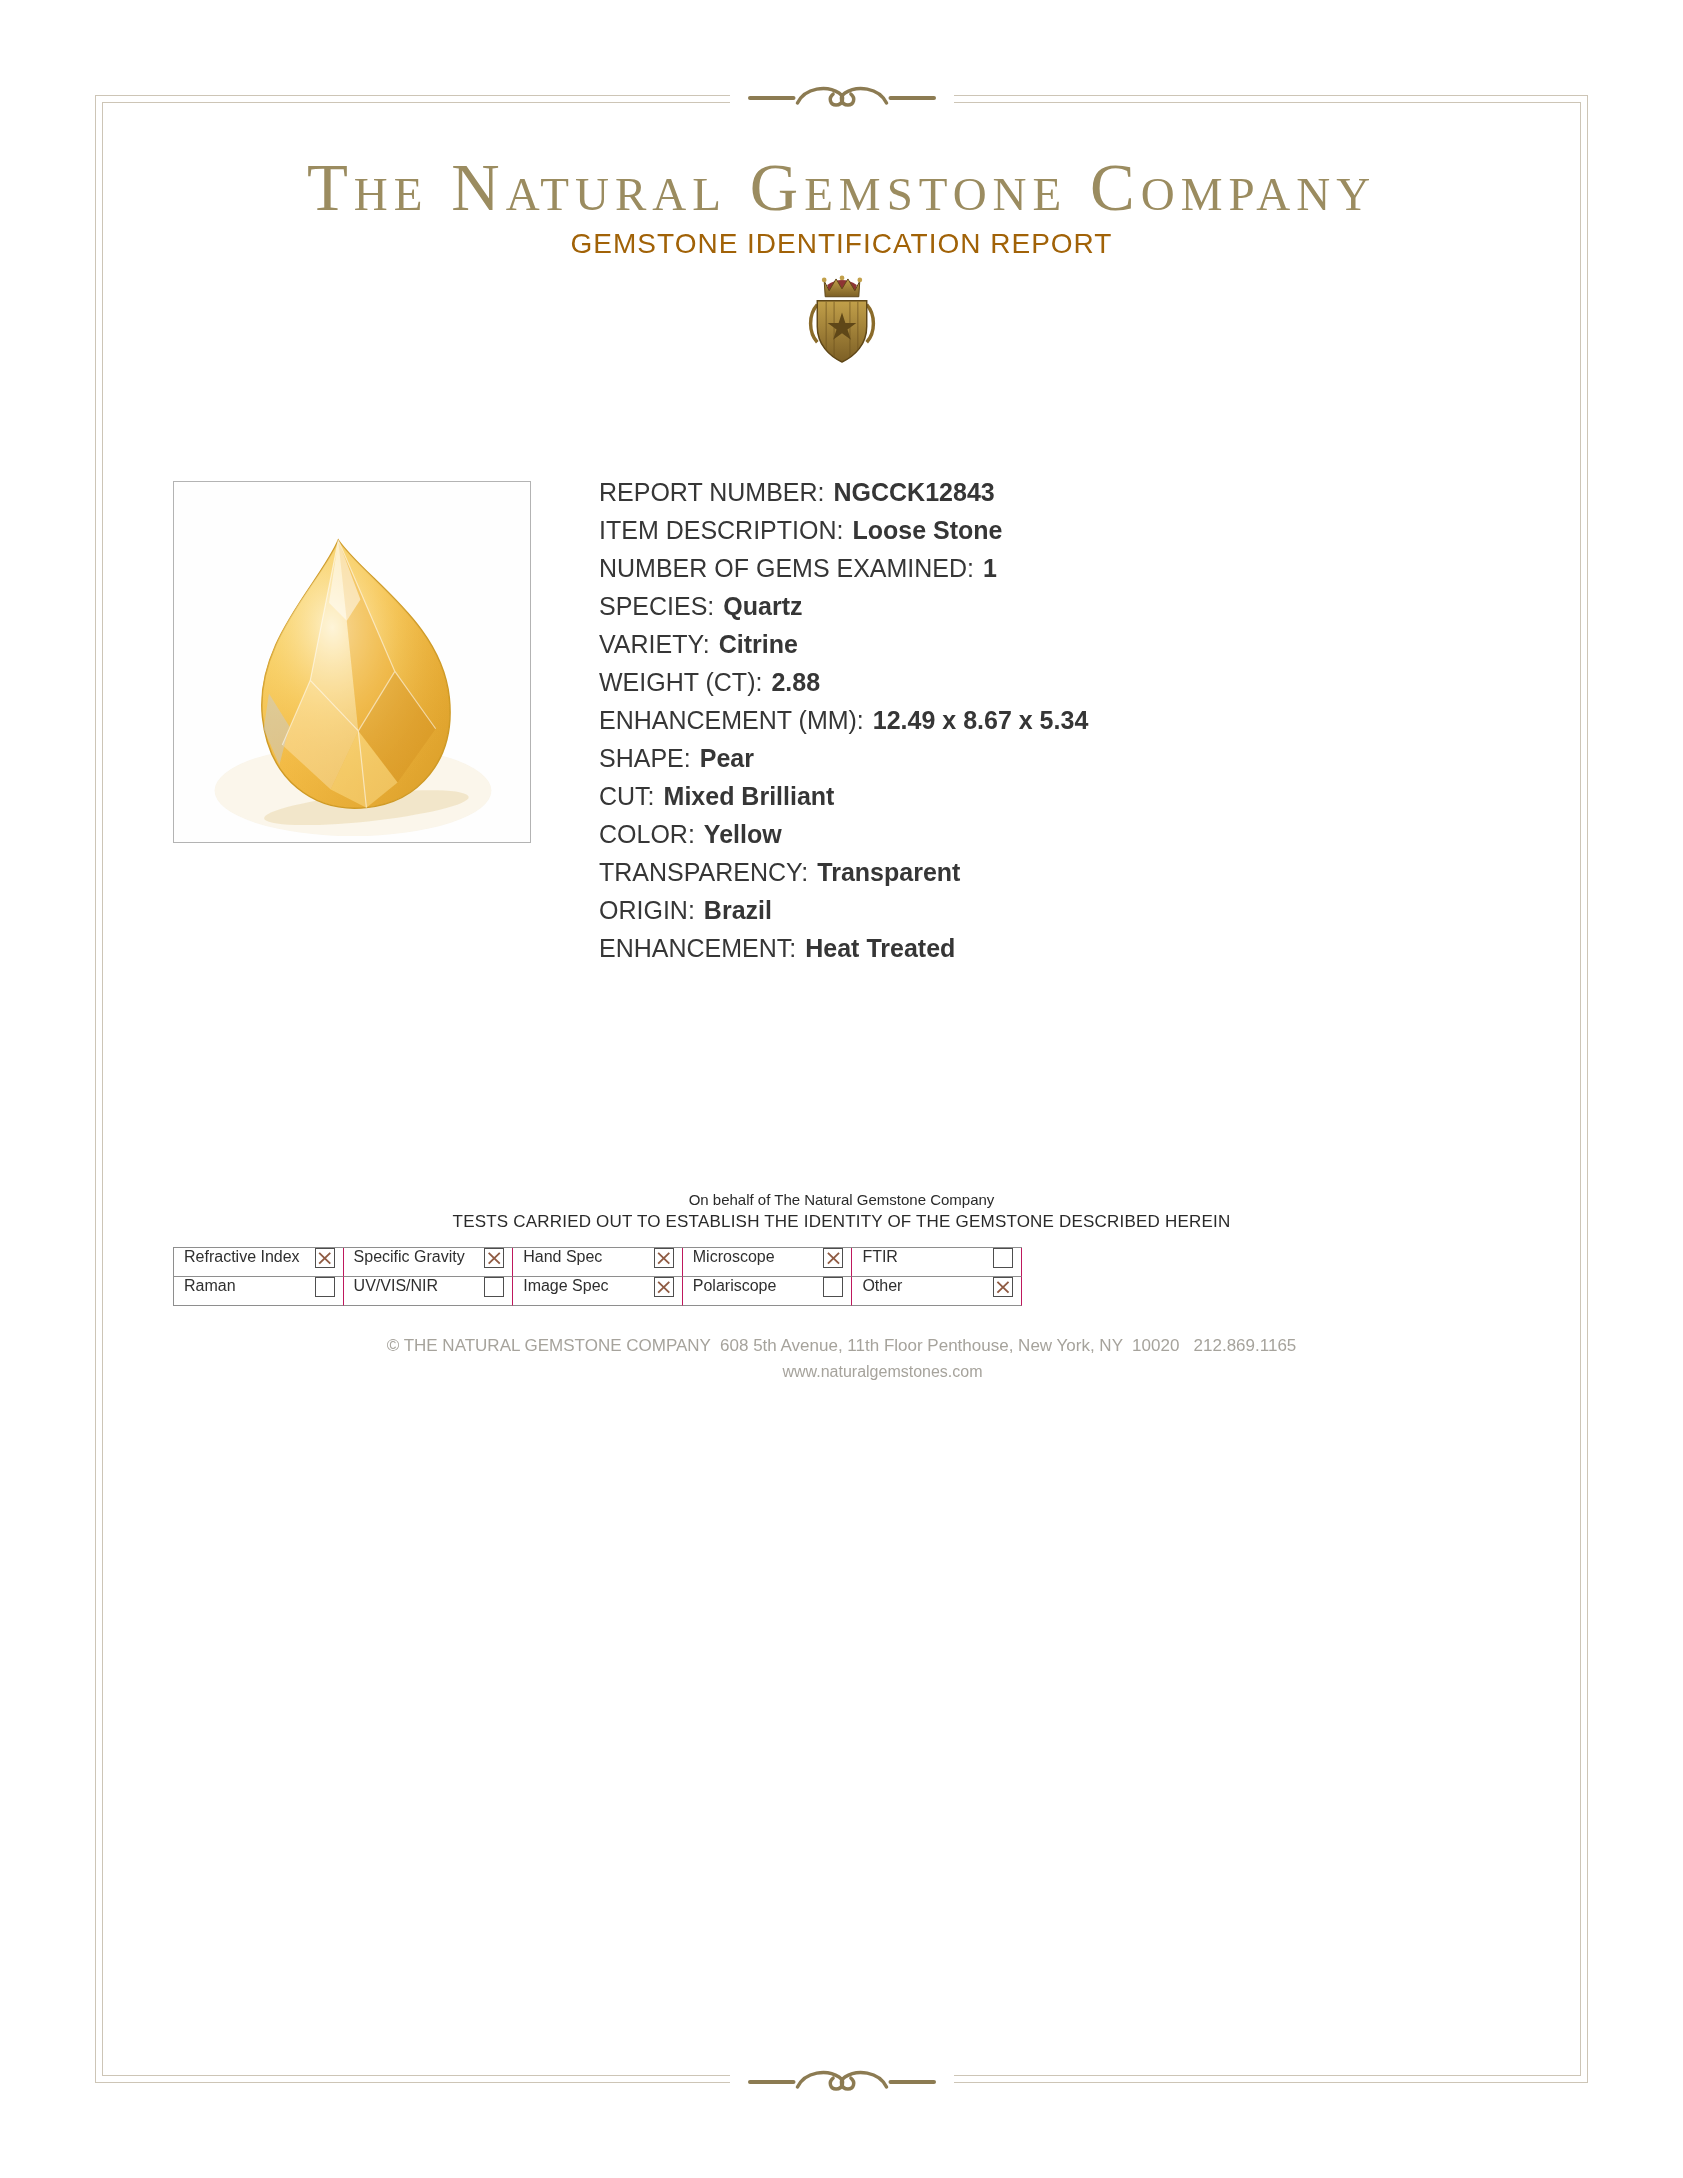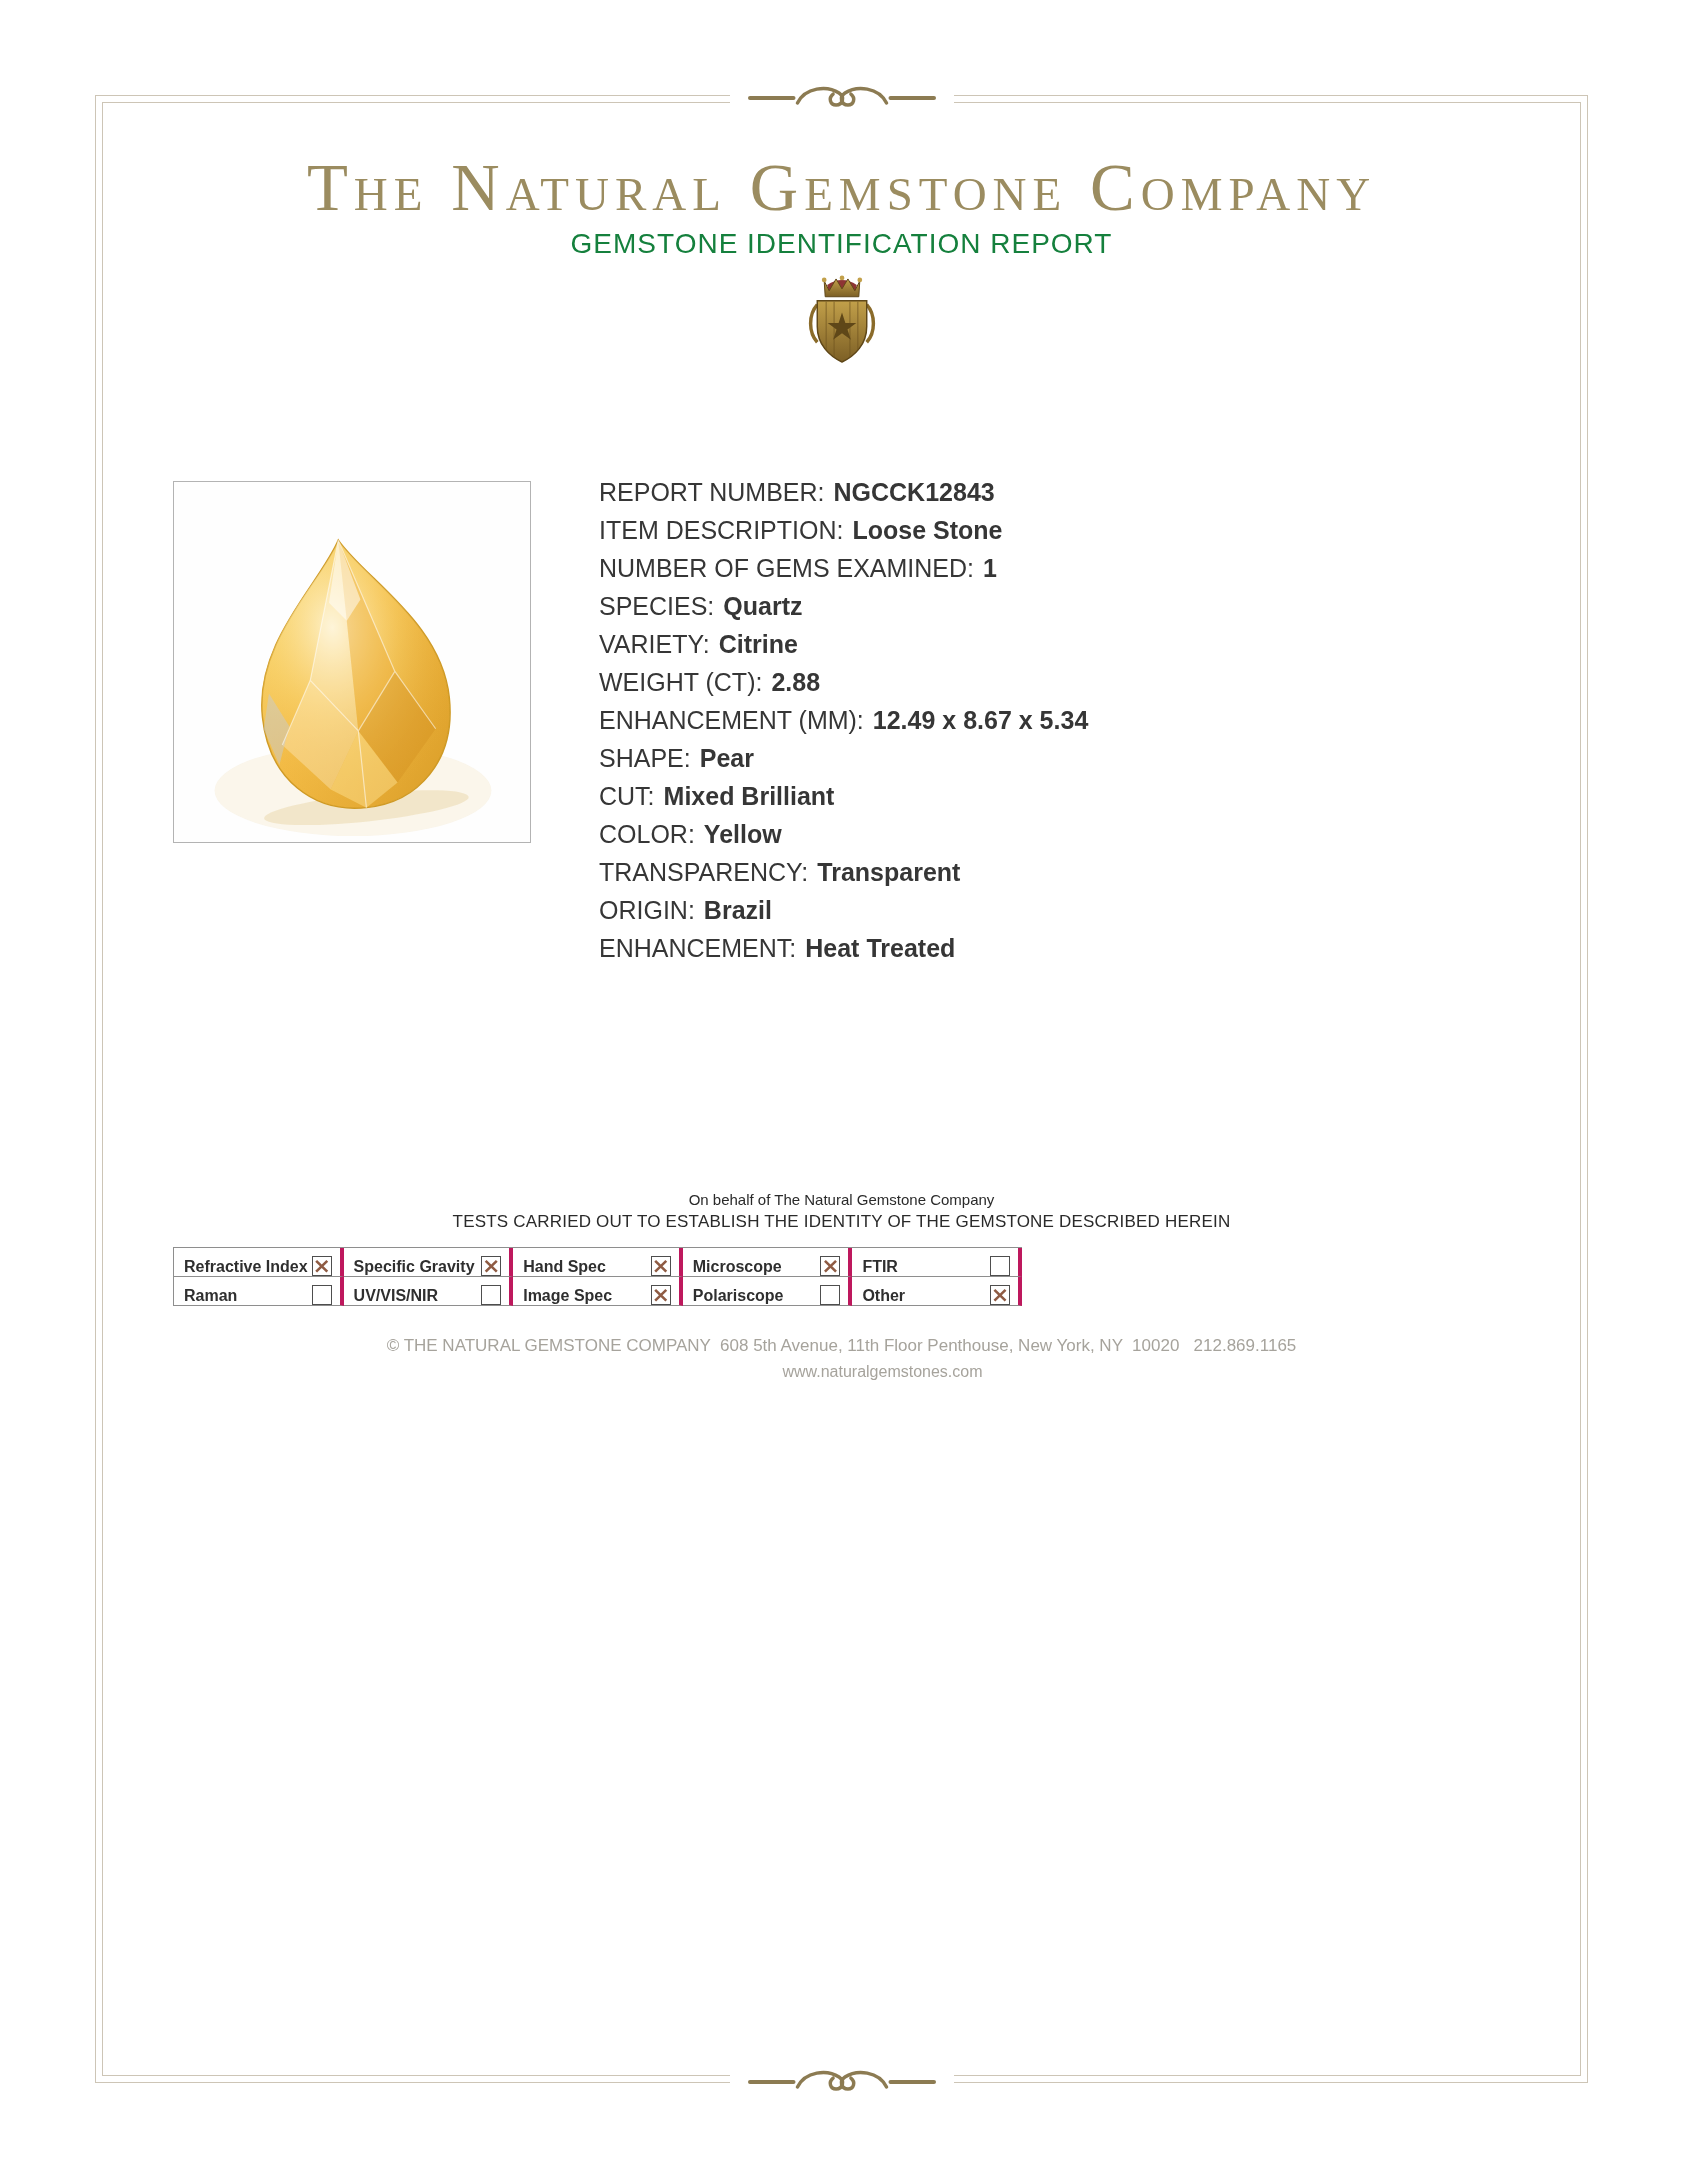--- a/index.html
+++ b/index.html
@@ -10,21 +10,21 @@
   .frame-inner{position:absolute;left:6px;top:6px;right:6px;bottom:6px;border:1px solid #cdc5b6;}
 
   .ornament{position:absolute;left:50%;transform:translateX(-50%);background:#ffffff;padding:0 18px;line-height:0;}
   .ornament-top{top:81px;}
   .ornament-bottom{top:2065px;}
 
   .company-name{position:absolute;top:154px;left:0;width:100%;text-align:center;
     font-family:"Liberation Serif",serif;font-variant:small-caps;font-size:67px;
     letter-spacing:6px;color:#9b8c60;line-height:1;}
   .report-title{position:absolute;top:228px;left:0;width:100%;text-align:center;
-    font-size:28px;letter-spacing:1px;color:#15803d;}
+    font-size:28px;letter-spacing:1px;color:#a16207;}
 
   .crest{position:absolute;top:271px;left:50%;transform:translateX(-50%);line-height:0;}
 
   .intro{position:absolute;top:378px;left:0;width:100%;text-align:center;
     font-size:18px;line-height:25px;color:#313131;}
 
   .gem-photo{position:absolute;left:173px;top:481px;width:356px;height:360px;
     border:1px solid #b3b3b3;background:#fefefe;line-height:0;}
 
   .details{position:absolute;left:599px;top:473px;}
@@ -32,23 +32,23 @@
   .detail-label{white-space:pre;}
   .detail-value{margin-left:9px;white-space:pre;font-weight:bold;}
 
   .behalf{position:absolute;top:1191px;left:0;width:100%;text-align:center;font-size:15px;color:#2a2a2a;}
   .tests-heading{position:absolute;top:1212px;left:0;width:100%;text-align:center;
     font-size:17px;color:#2a2a2a;letter-spacing:0.2px;}
 
   .tests-table{position:absolute;left:173px;top:1247px;width:848px;
     border:1px solid #8e8e8e;border-right:none;border-bottom:none;background:#fff;}
   .tests-row{display:flex;}
-  .tests-cell{width:20%;height:29px;border-right:4px solid #be185d;border-bottom:1px solid #8e8e8e;
-    display:flex;align-items:flex-end;justify-content:space-between;
-    padding:0 8px 0 10px;box-sizing:border-box;font-size:16px;color:#2f2f2f;font-weight:bold;}
+  .tests-cell{width:20%;height:29px;border-right:1px solid #be185d;border-bottom:1px solid #8e8e8e;
+    display:flex;align-items:flex-start;justify-content:space-between;
+    padding:0 8px 0 10px;box-sizing:border-box;font-size:16px;color:#2f2f2f;}
   .checkbox{width:20px;height:20px;border:1px solid #4e4e4e;display:flex;align-items:center;
     justify-content:center;box-sizing:border-box;background:#fff;flex:0 0 auto;}
   .checkmark{font-size:22px;color:#8f5b43;line-height:1;margin-top:-1px;
     font-family:"DejaVu Sans",sans-serif;}
 
   .footer-1{position:absolute;top:1336px;left:0;width:100%;text-align:center;
     font-size:17px;color:#a6a39c;white-space:pre;}
   .footer-2{position:absolute;top:1363px;left:0;width:100%;text-align:center;
     font-size:16px;color:#a6a39c;padding-left:41px;}
 </style>

